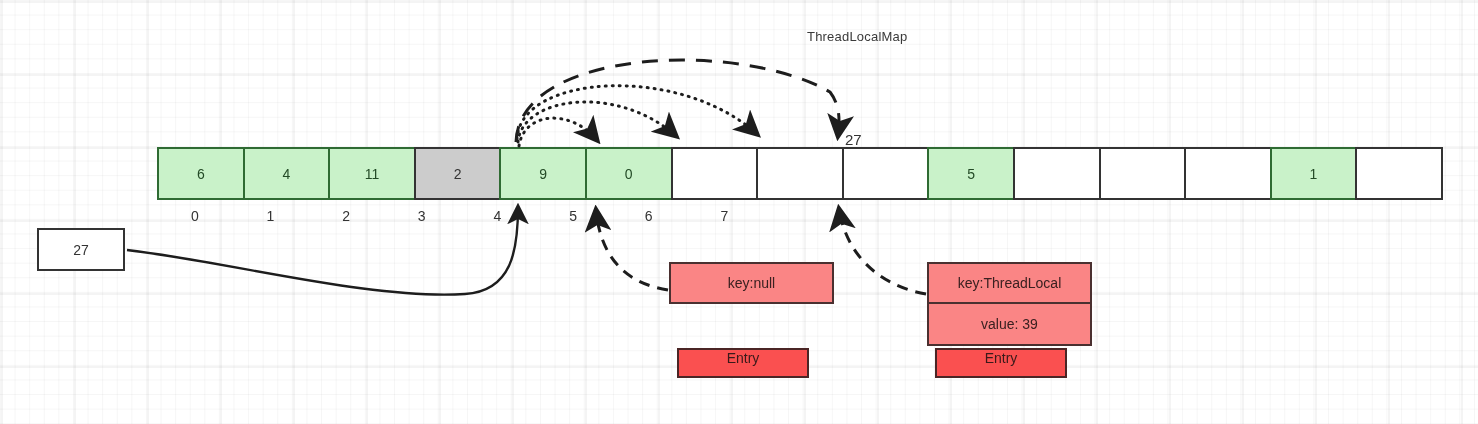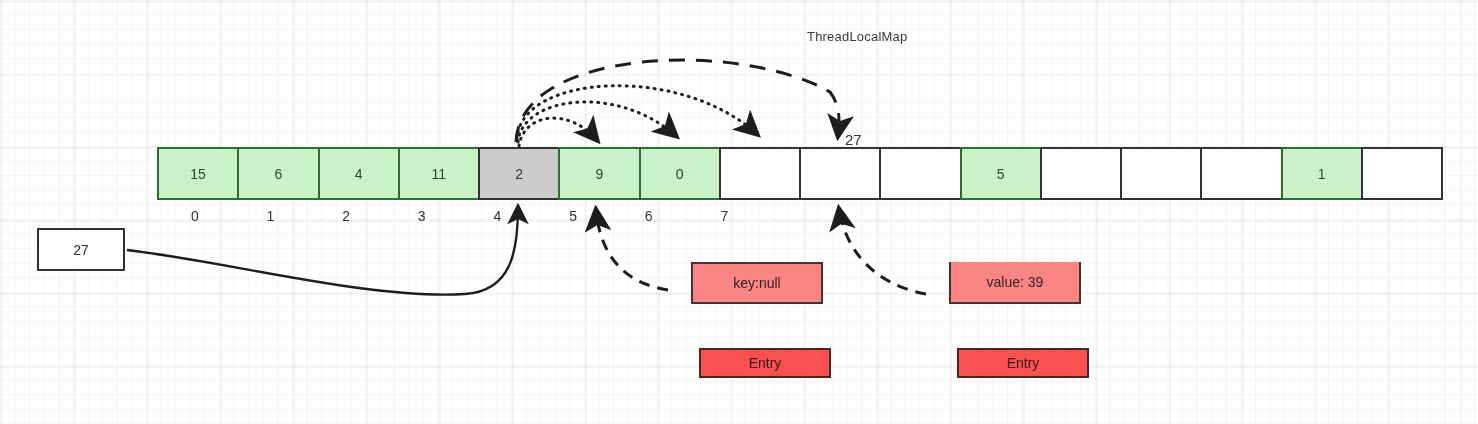--- a/index.html
+++ b/index.html
@@ -111,22 +111,21 @@
     display: flex;
     align-items: center;
     justify-content: center;
     font-size: 14px;
     color: #333333;
   }
 
   
   .entry {
     position: absolute;
-    width: 132px;
-    margin-left: 22px;
+    width: 165px;
   }
   .entry .row {
     border: 2px solid #4a3030;
     box-sizing: border-box;
     height: 42px;
     background: #fa8585;
     display: flex;
     align-items: center;
     justify-content: center;
     font-size: 14px;
@@ -138,21 +137,20 @@
   .entry .tag {
     position: absolute;
     left: 8px;
     top: 86px;
     width: 132px;
     height: 30px;
     border: 2px solid #4a2525;
     box-sizing: border-box;
     background: #fa5050;
     display: flex;
-    align-items: center;
     justify-content: center;
     font-size: 14px;
     color: #3a1a1a;
   }
   #entry-null  { left: 669px; top: 262px; }
   #entry-tl    { left: 927px; top: 262px; }
 
   
   #arc-27-label {
     position: absolute;
@@ -173,23 +171,20 @@
   }
 </style>
 </head>
 <body>
 
 <div id="canvas">
 
   <div id="map-title">ThreadLocalMap</div>
 
   <div id="array">
-    <div class="slot green">
-        <span>15</span>
-      </div>
     <div class="slot green">
         <span>6</span>
       </div>
     <div class="slot green">
         <span>4</span>
       </div>
     <div class="slot green">
         <span>11</span>
       </div>
     <div class="slot gray">
@@ -259,20 +254,23 @@
   <div class="entry" id="entry-null">
     <div class="row key">
       <span>key:null</span>
     </div>
     <div class="tag">
       <span>Entry</span>
     </div>
   </div>
 
   <div class="entry" id="entry-tl">
+    <div class="row key">
+      <span>key:ThreadLocal</span>
+    </div>
     <div class="row value">
       <span>value: 39</span>
     </div>
     <div class="tag">
       <span>Entry</span>
     </div>
   </div>
 
   <svg id="overlay" viewBox="0 0 1478 424">
     <defs>

